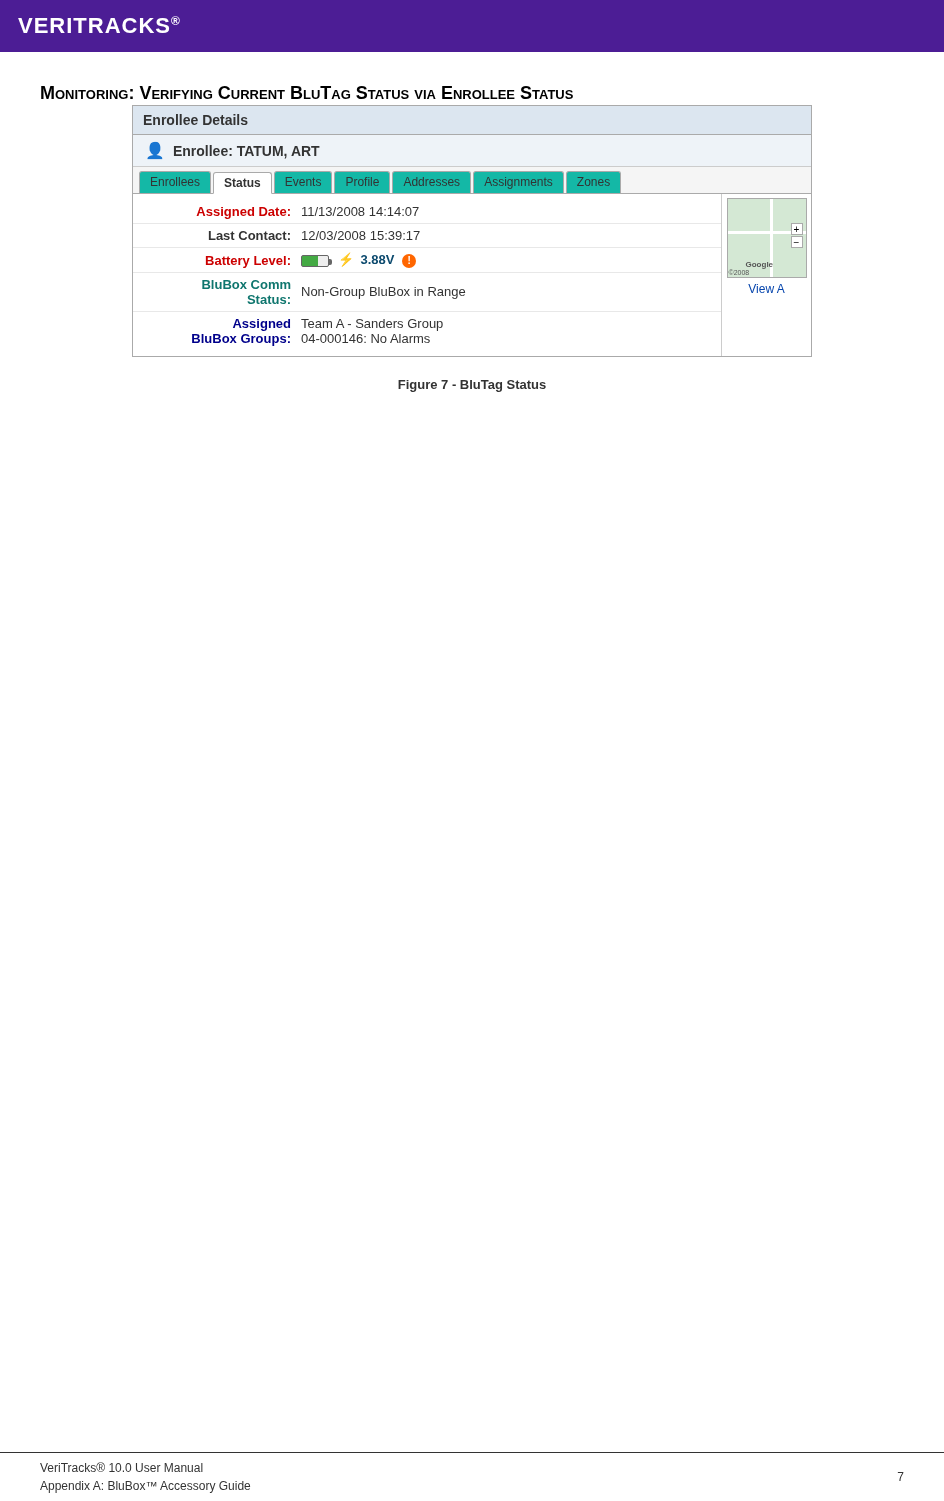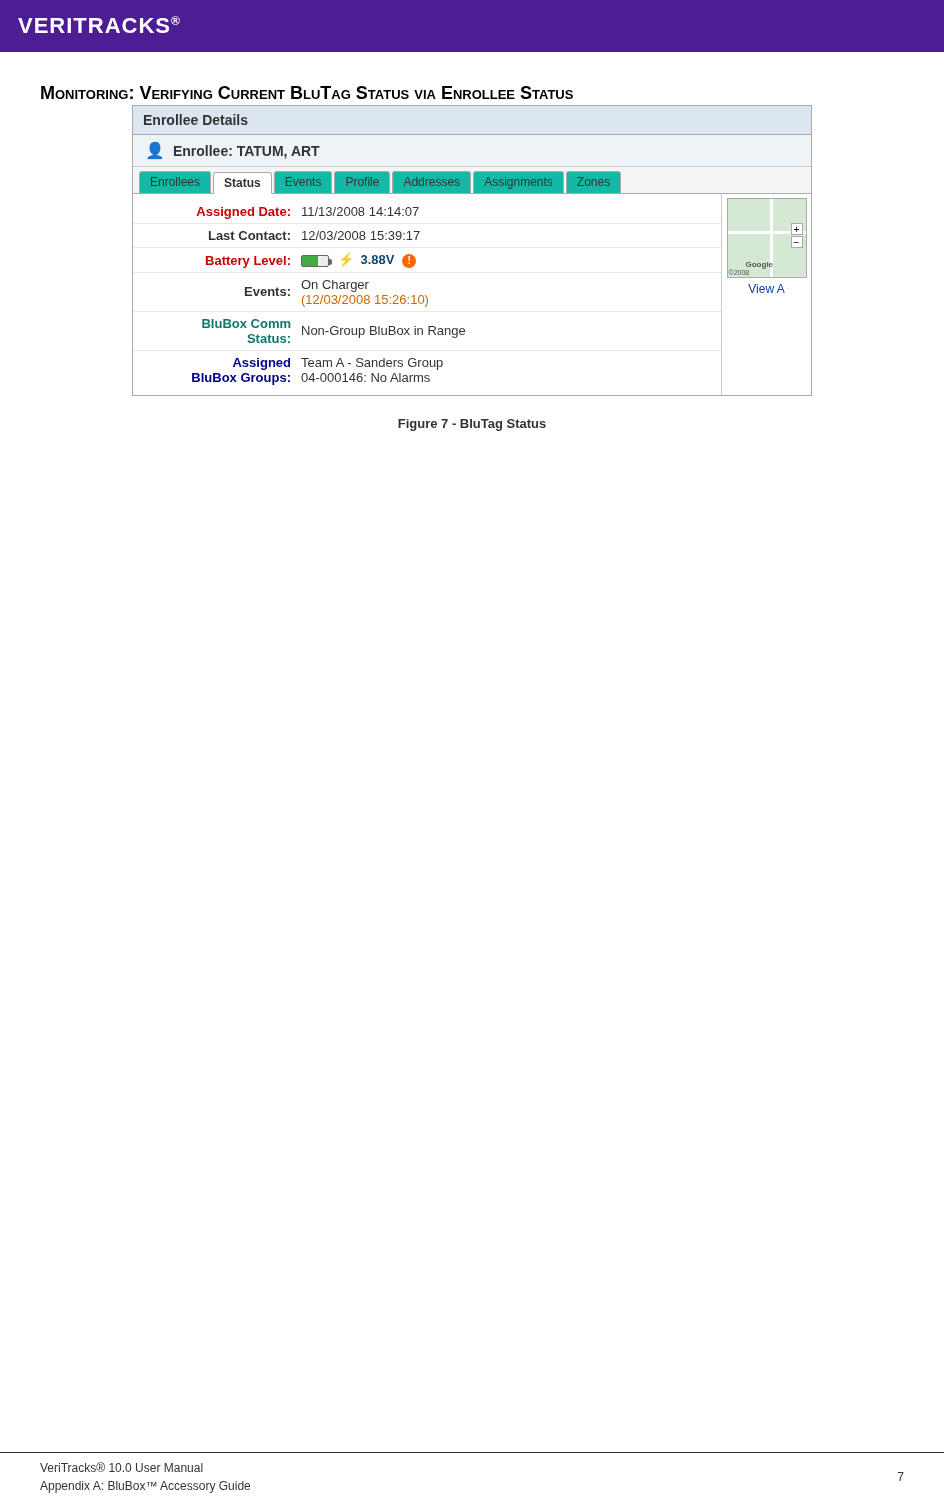--- a/index.html
+++ b/index.html
@@ -358,27 +358,20 @@
           <div class="data-row">
             <div class="data-label" style="font-weight:bold; color:#cc0000;">Battery Level:</div>
             <div class="data-value">
               <span class="battery-bar"></span>
               <span class="lightning-icon">⚡</span>
               <span class="battery-voltage">3.88V</span>
               <span class="alert-icon">!</span>
             </div>
           </div>
 
-          <div class="data-row">
-            <div class="data-label">Events:</div>
-            <div class="data-value">
-              <span>On Charger</span><br>
-              <span class="event-time">(12/03/2008 15:26:10)</span>
-            </div>
-          </div>
 
           <div class="data-row">
             <div class="data-label" style="font-weight:bold; color:#0f766e;">BluBox Comm<br>Status:</div>
             <div class="data-value">Non-Group BluBox in Range</div>
           </div>
 
 
           <div class="data-row">
             <div class="data-label" style="font-weight:bold; color:#00008b;">Assigned<br>BluBox Groups:</div>
             <div class="data-value">

